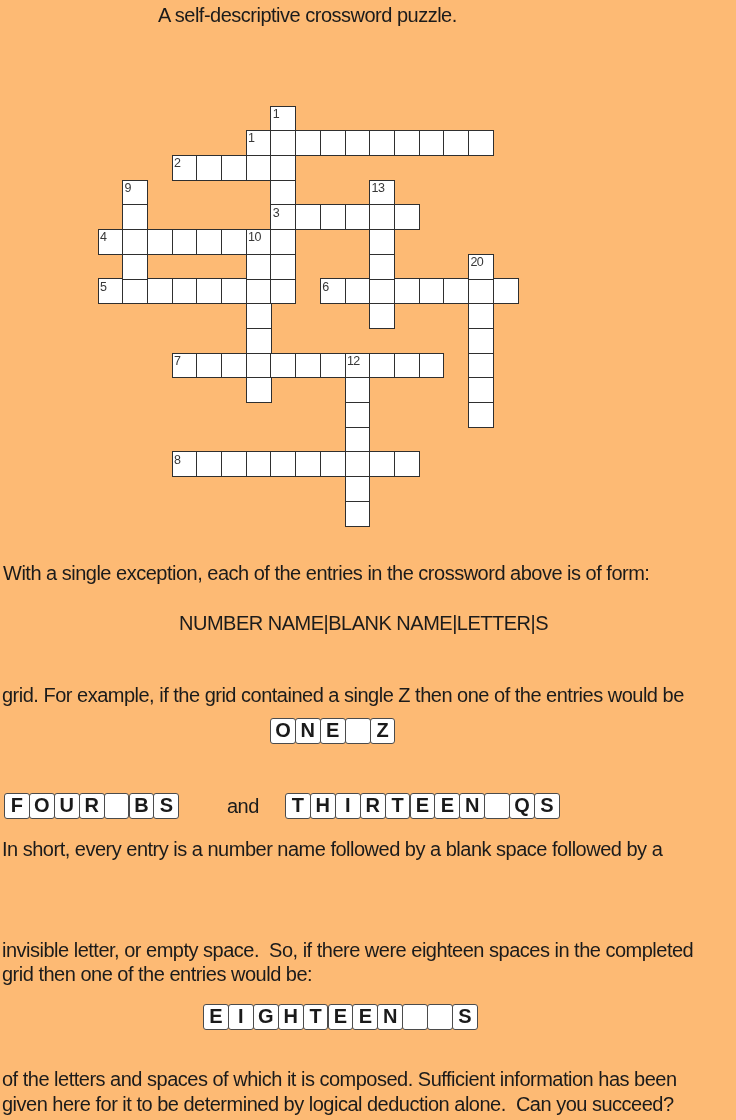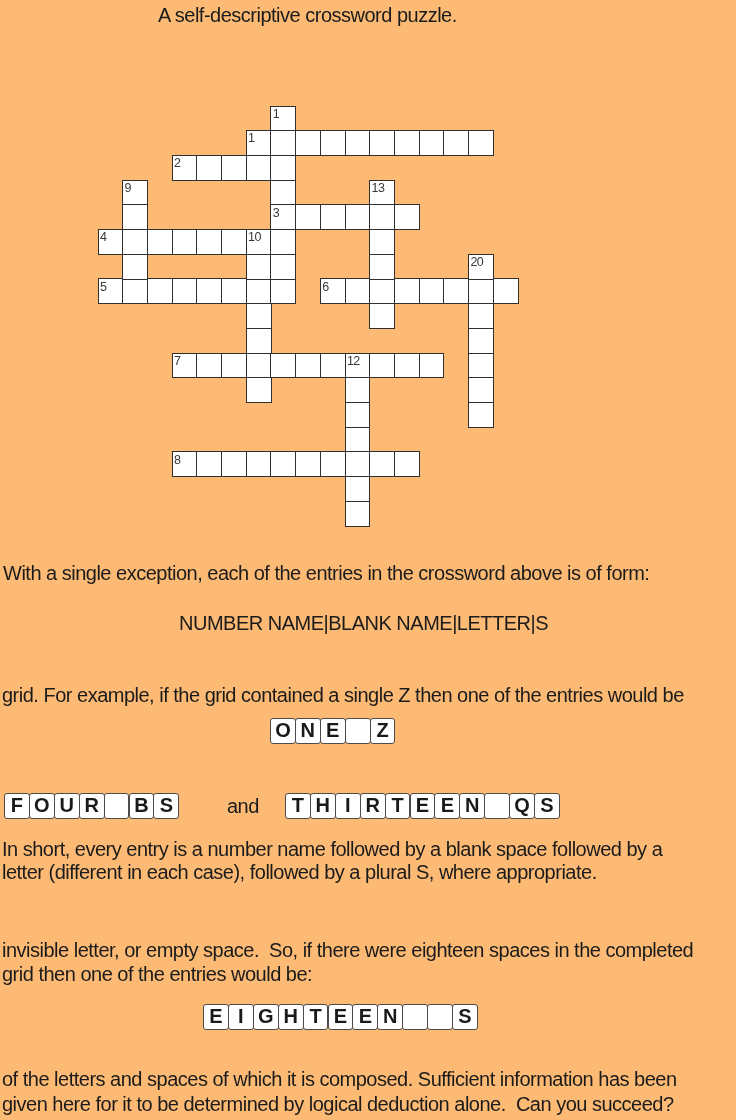--- a/index.html
+++ b/index.html
@@ -176,21 +176,20 @@
       <div class="ecell" style="left: 99.6px; width: 25.9px; height: 25.9px;">T</div>
       <div class="ecell" style="left: 124.5px; width: 25.9px; height: 25.9px;">E</div>
       <div class="ecell" style="left: 149.4px; width: 25.9px; height: 25.9px;">E</div>
       <div class="ecell" style="left: 174.3px; width: 25.9px; height: 25.9px;">N</div>
       <div class="ecell" style="left: 199.2px; width: 25.9px; height: 25.9px;"></div>
       <div class="ecell" style="left: 224.1px; width: 25.9px; height: 25.9px;">Q</div>
       <div class="ecell" style="left: 249px; width: 25.9px; height: 25.9px;">S</div>
     </div>
 
   <div class="line" style="left:2px; top:838px;">In short, every entry is a number name followed by a blank space followed by a</div>
-  <div class="line" style="left:2px; top:861px;">letter (different in each case), followed by a plural S, where appropriate.</div>
 
   <div class="line" style="left:2px; top:939px;">invisible letter, or empty space.  So, if there were eighteen spaces in the completed</div>
   <div class="line" style="left:2px; top:963px;">grid then one of the entries would be:</div>
 
   <div class="wordbox" style="left:203px; top:1004px;">
       <div class="ecell" style="left: 0px; width: 25.9px; height: 25.9px;">E</div>
       <div class="ecell" style="left: 24.9px; width: 25.9px; height: 25.9px;">I</div>
       <div class="ecell" style="left: 49.8px; width: 25.9px; height: 25.9px;">G</div>
       <div class="ecell" style="left: 74.7px; width: 25.9px; height: 25.9px;">H</div>
       <div class="ecell" style="left: 99.6px; width: 25.9px; height: 25.9px;">T</div>

